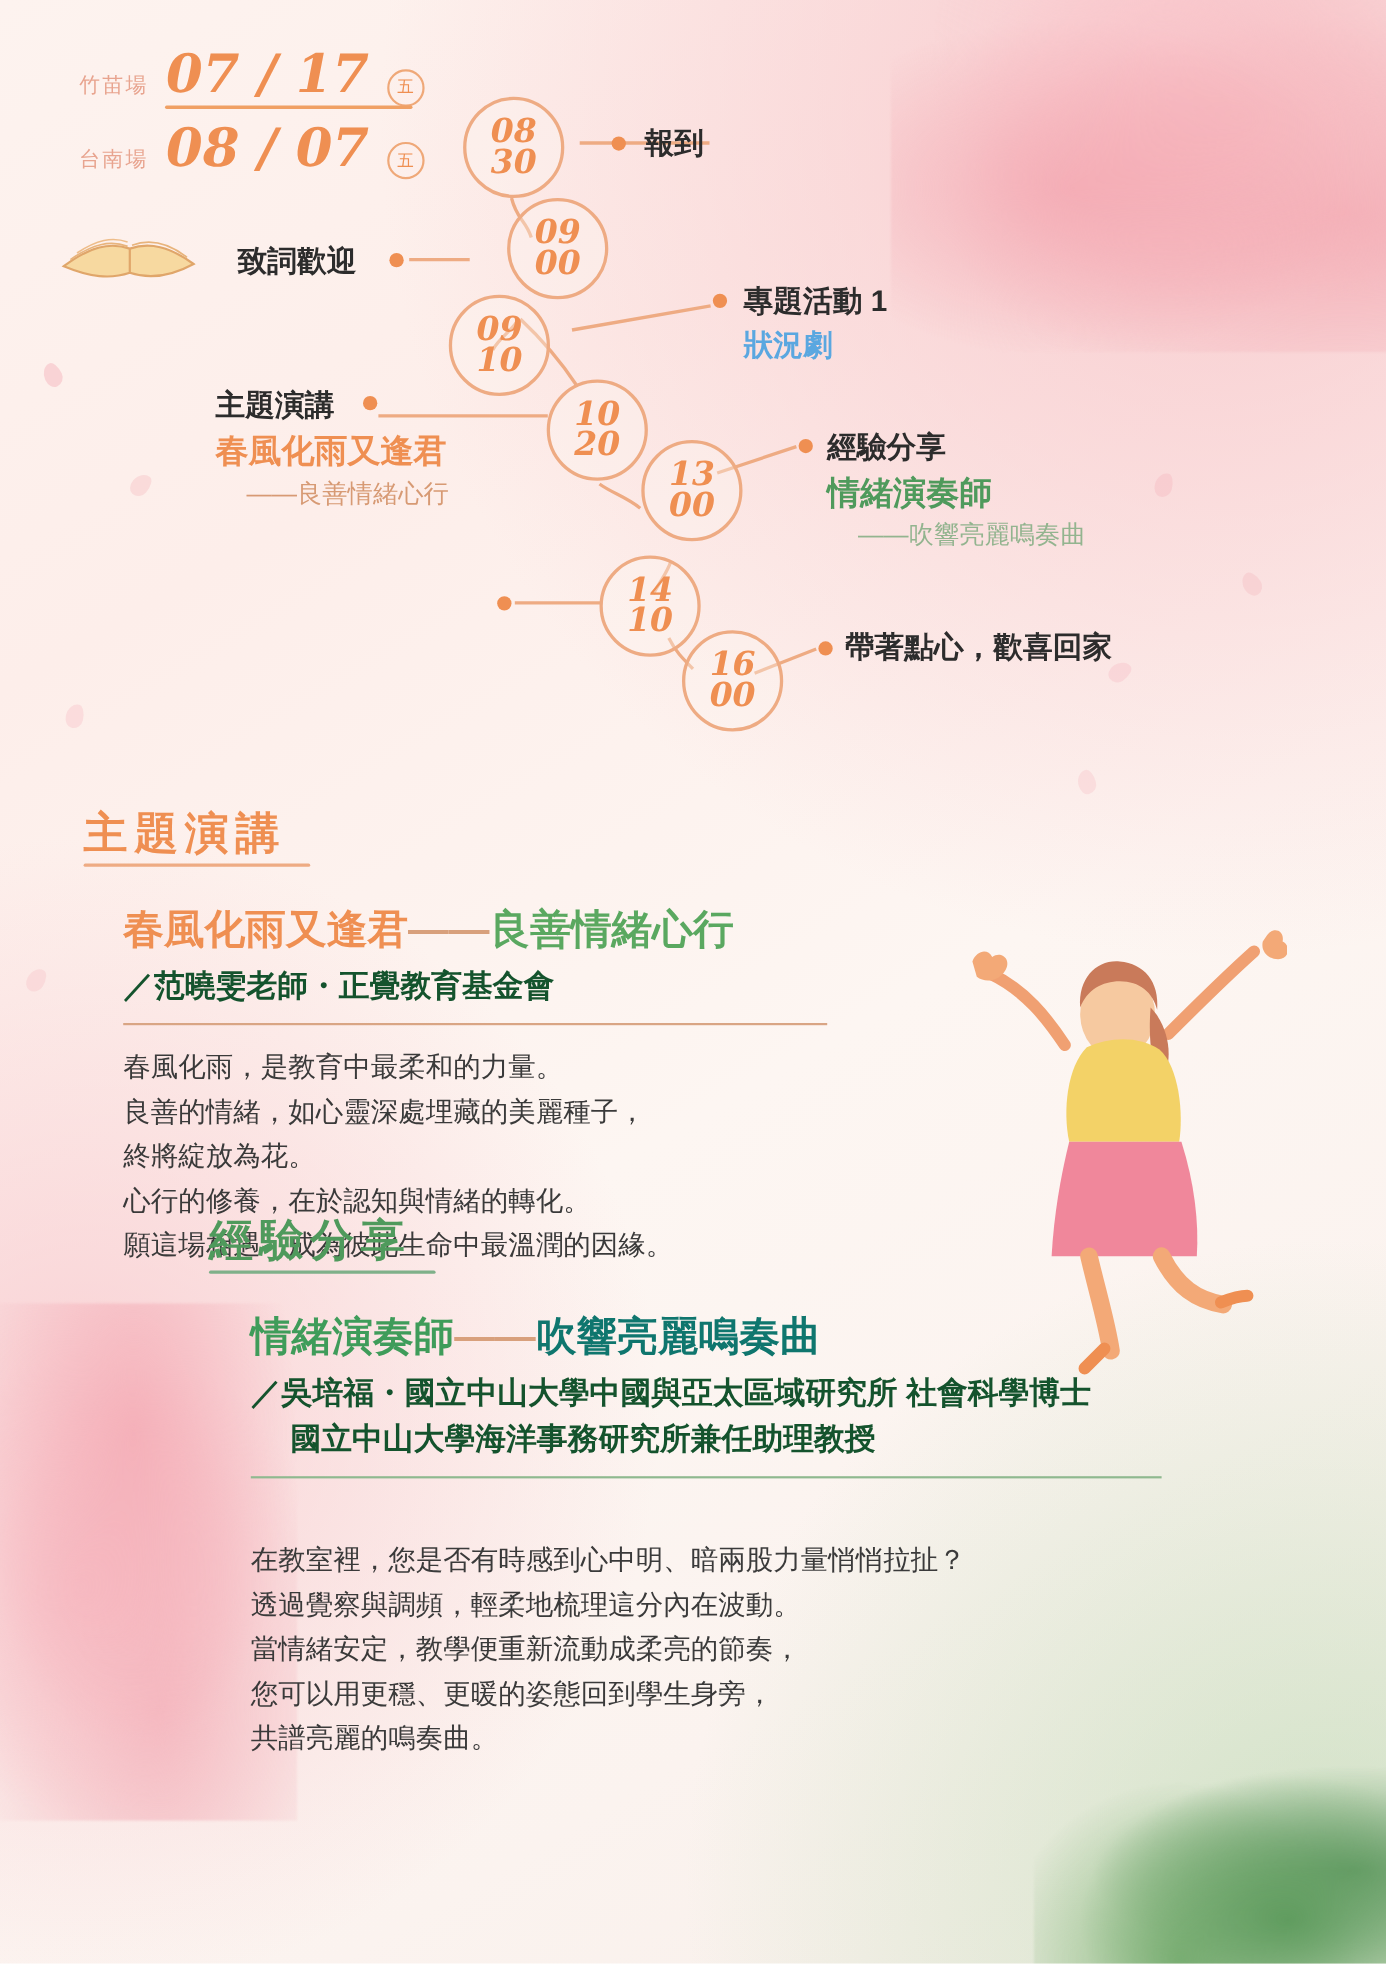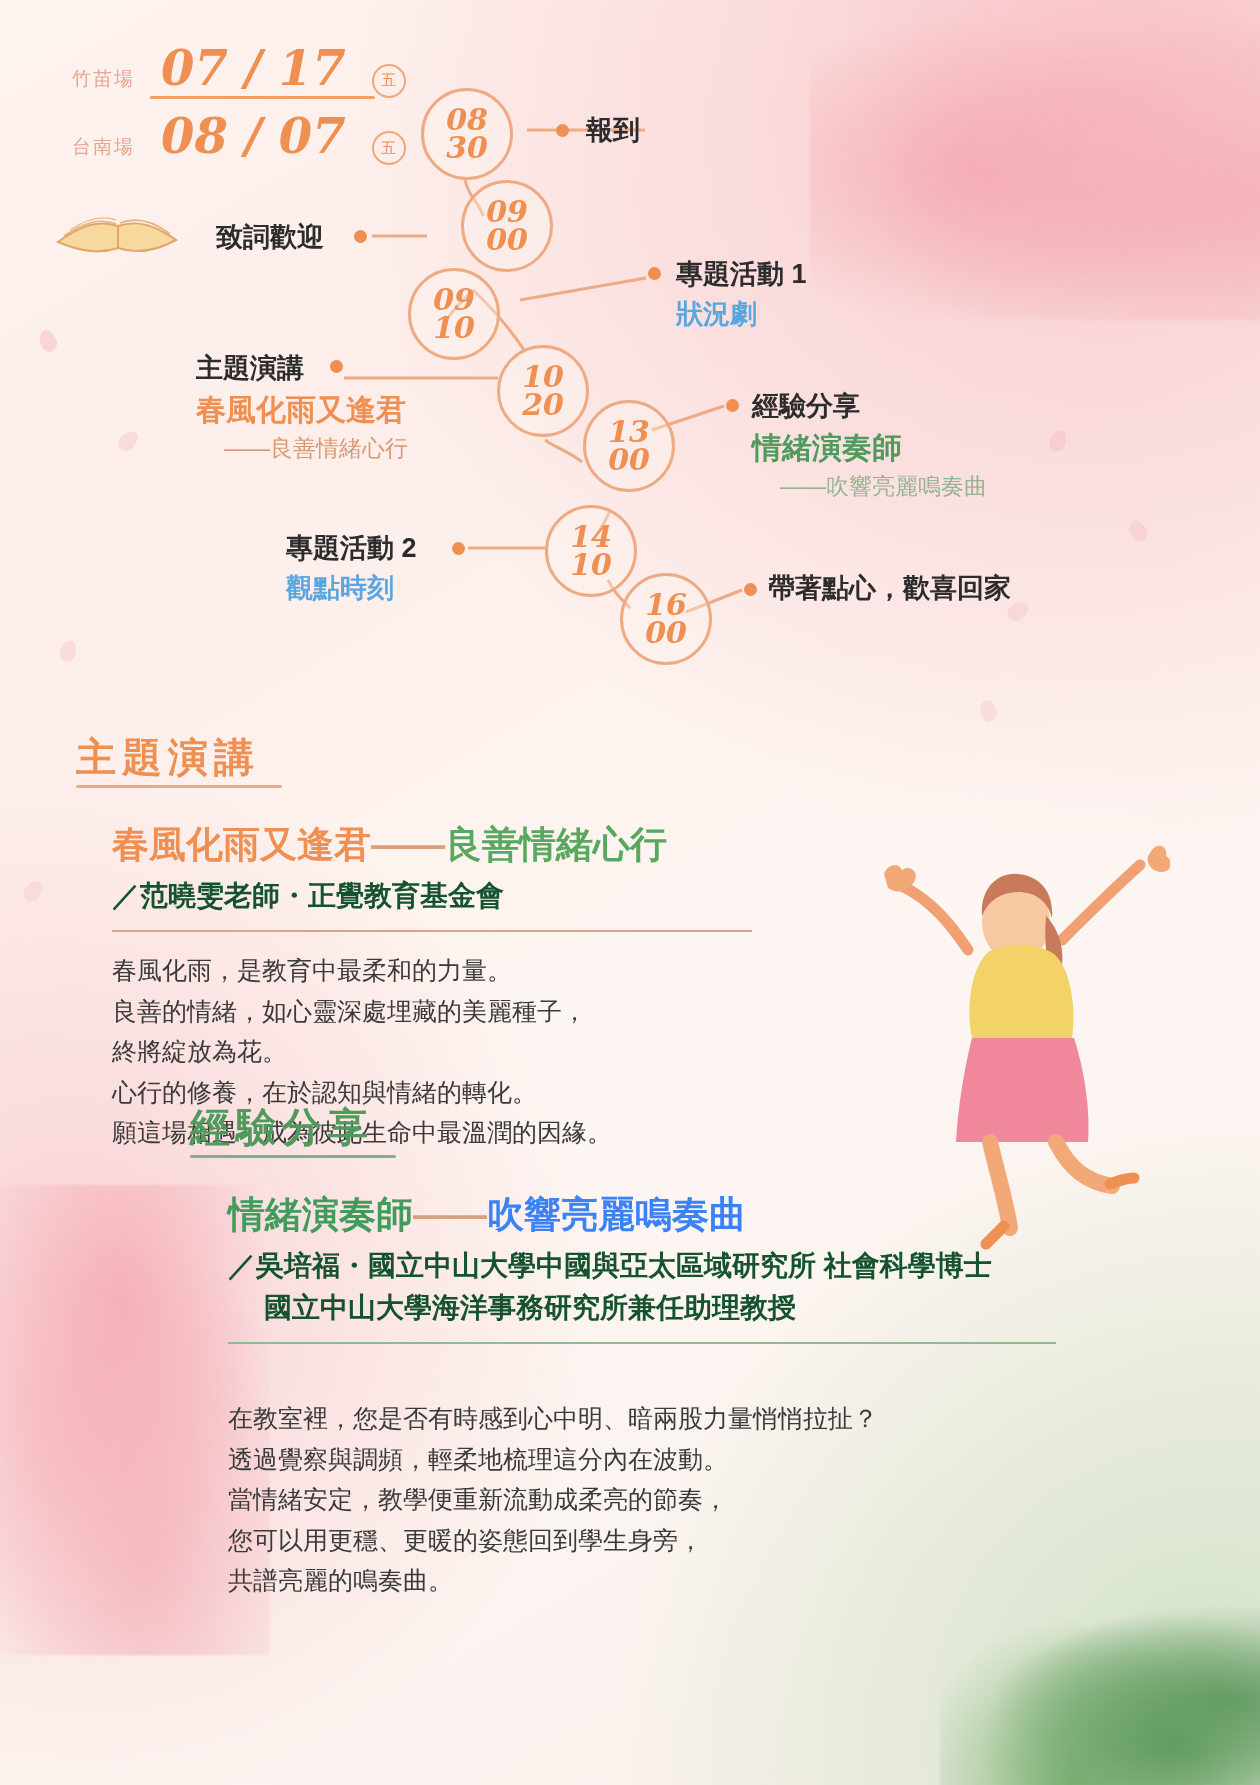--- a/index.html
+++ b/index.html
@@ -38,21 +38,21 @@
     filter:blur(1px);
   }
   .petal{position:absolute;width:16px;height:22px;border-radius:60% 40% 55% 45%/55% 60% 40% 45%;
     background:rgba(245,185,192,.75);transform:rotate(20deg);pointer-events:none;}
 
   
   .book{position:absolute;left:52px;top:180px;width:130px;height:90px;pointer-events:none;}
 
   
   .dates{position:absolute;left:72px;top:44px;}
-  .date-row{display:flex;align-items:baseline;gap:26px;margin-bottom:6px;}
+  .date-row{display:flex;align-items:baseline;gap:16px;margin-bottom:6px;}
   .venue{font-size:19px;color:#e8a48f;letter-spacing:2px;}
   .dnum{font-family:"DejaVu Serif",serif;font-style:italic;font-weight:bold;font-size:48px;color:#ef8f52;line-height:1;}
   .dline{position:absolute;left:150px;top:96px;width:225px;height:3px;background:#f0a064;border-radius:2px;}
   .wk{display:inline-flex;align-items:center;justify-content:center;width:30px;height:30px;border-radius:50%;
       border:2px solid #efa878;color:#ef8f52;font-size:15px;}
 
   
   .tl{position:absolute;left:0;top:0;width:1094px;height:740px;}
   .bubble{position:absolute;width:86px;height:86px;border-radius:50%;border:3px solid #eeab83;
     display:flex;flex-direction:column;align-items:center;justify-content:center;
@@ -70,21 +70,21 @@
   .sect-h{position:absolute;font-family:"DejaVu Serif",serif;font-weight:bold;font-size:40px;letter-spacing:6px;}
   .sect-h.orange{color:#ef8f52;}
   .sect-h.green{color:#4f9a5c;}
   .sect-ul{position:absolute;height:3px;border-radius:2px;}
 
   .talk-title{position:absolute;font-size:37px;font-weight:bold;white-space:nowrap;}
   .talk-title .t1{color:#ef8f52;}
   .talk-title .t2{color:#3f9c5a;}
   .talk-title .dash{color:#d8a07c;}
   .talk-title .sub{color:#5aa860;}
-  .talk-title .sub-green{color:#3b82f6;}
+  .talk-title .sub-green{color:#0f766e;}
 
   .speaker{position:absolute;font-size:28px;font-weight:bold;color:#14532d;white-space:nowrap;line-height:1.45;}
   .rule{position:absolute;height:2px;background:#d9a584;}
   .rule.green{background:#8fb98f;}
   .body-text{position:absolute;font-size:25px;color:#3a3a3a;line-height:1.62;}
 
   
   .dancer{position:absolute;left:840px;top:830px;width:330px;height:420px;}
 </style>
 </head>
@@ -189,24 +189,20 @@
     <span>經驗分享</span>
     <span class="sub sub-green" style="font-size:30px;">情緒演奏師</span>
     <span class="sub-dash" style="margin-left:28px;color:#93b48f;">——吹響亮麗鳴奏曲</span>
   </div>
 
   <div class="bubble" style="left:545px;top:505px;">
     <span>14</span>
     <span>10</span>
   </div>
   <div class="dot" style="left:452px;top:542px;"></div>
-  <div class="lbl" style="left:286px;top:530px;">
-    <span>專題活動 2</span>
-    <span class="sub sub-blue">觀點時刻</span>
-  </div>
 
   <div class="bubble" style="left:620px;top:573px;">
     <span>16</span>
     <span>00</span>
   </div>
   <div class="dot" style="left:744px;top:583px;"></div>
   <div class="lbl" style="left:768px;top:570px;">帶著點心，歡喜回家</div>
 </div>
 
 <div class="sect-h orange" style="left:76px;top:730px;">主題演講</div>

